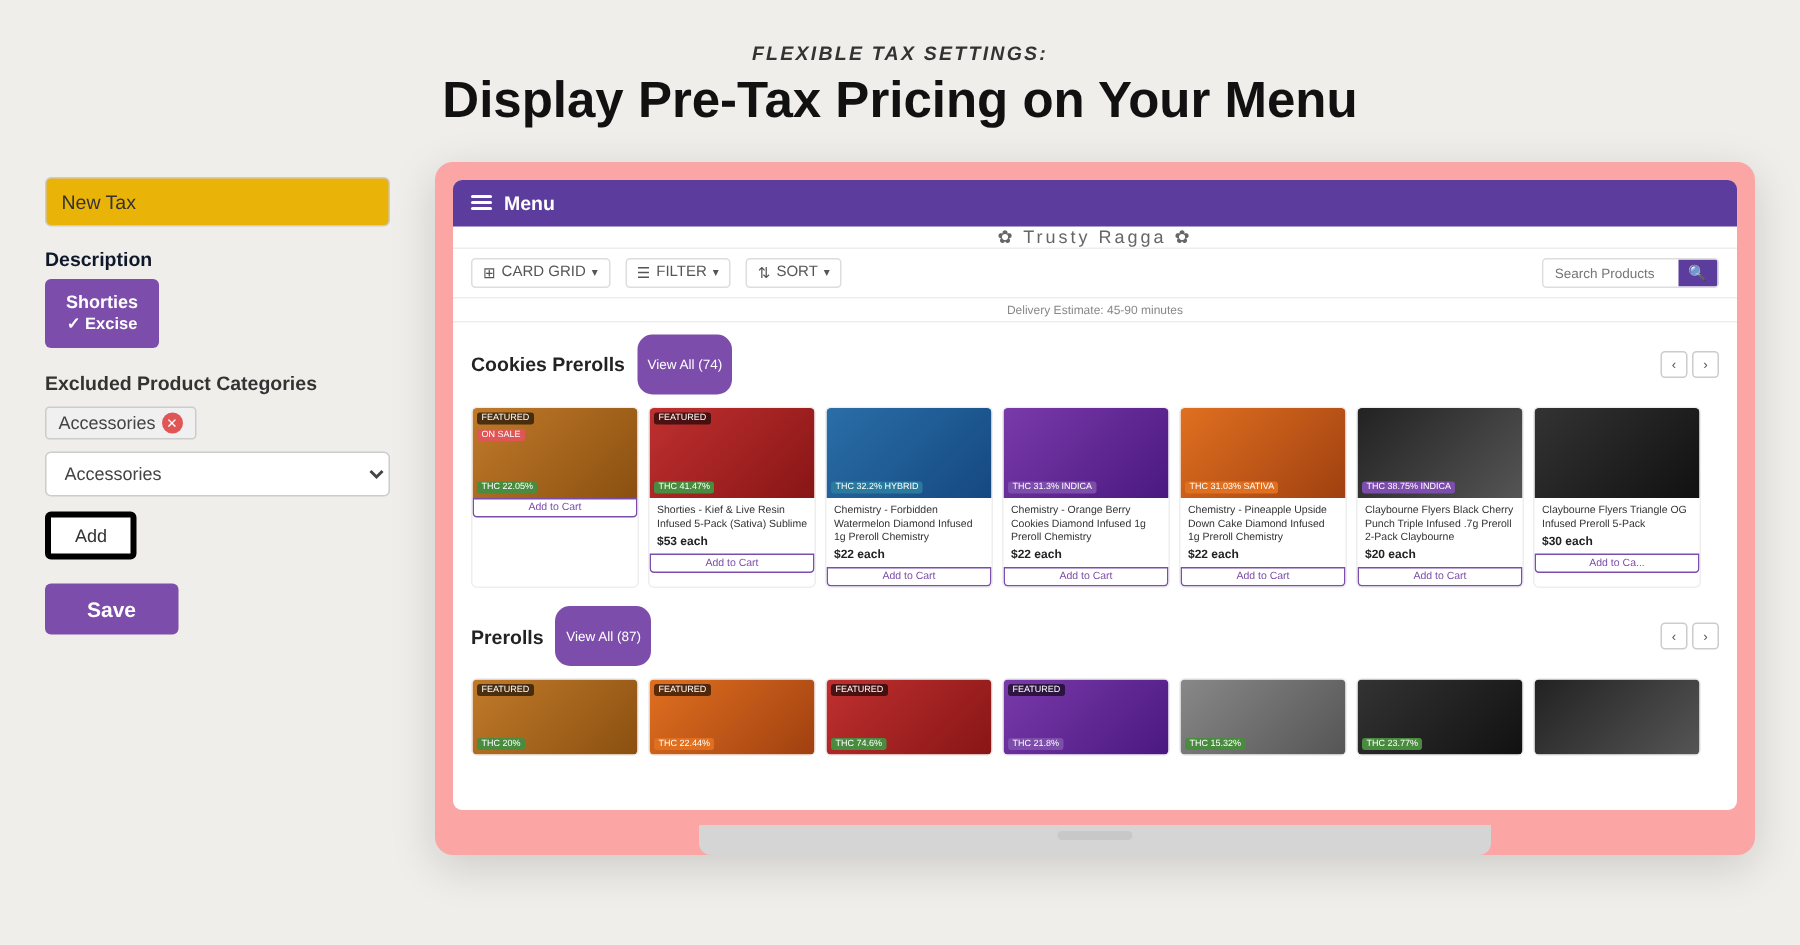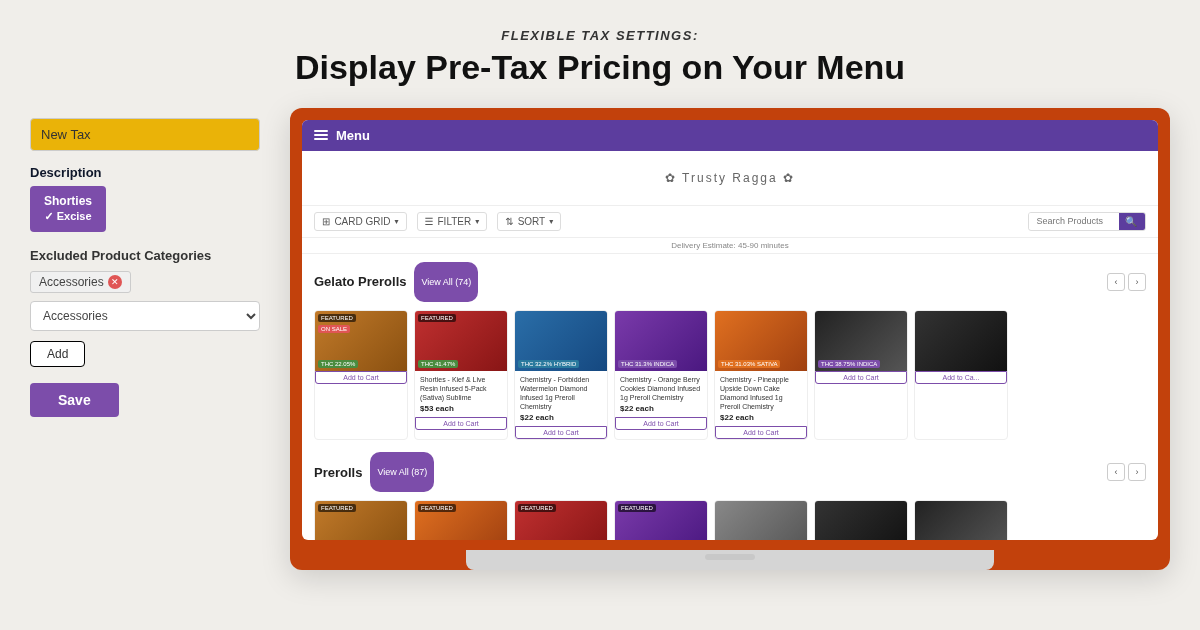--- a/index.html
+++ b/index.html
@@ -132,21 +132,21 @@
       padding: 6px 8px;
       font-size: 12px;
       color: #444;
       background: #fff;
       margin-bottom: 10px;
       cursor: pointer;
     }
 
     .add-btn {
       background: #fff;
-      border: 1px solid #000000;
+      border: 4px solid #000000;
       border-radius: 4px;
       padding: 5px 16px;
       font-size: 12px;
       color: #333;
       cursor: pointer;
       margin-bottom: 16px;
     }
 
     .save-btn {
       background: #7c4daa;
@@ -159,21 +159,21 @@
       cursor: pointer;
     }
 
     
     .laptop-wrapper {
       flex: 1;
       position: relative;
     }
 
     .laptop {
-      background: #c2410c;
+      background: #fca5a5;
       border-radius: 12px;
       padding: 12px 12px 30px;
       box-shadow: 0 8px 30px rgba(0,0,0,0.15);
       position: relative;
     }
     .laptop-screen {
       background: #fff;
       border-radius: 6px;
       overflow: hidden;
       height: 420px;
@@ -221,21 +221,21 @@
       display: block;
       width: 14px;
       height: 2px;
       background: #fff;
       border-radius: 1px;
     }
 
     
     .shop-header {
       text-align: center;
-      padding: 20px;
+      padding: 0;
       font-size: 12px;
       color: #666;
       border-bottom: 1px solid #eee;
       letter-spacing: 2px;
     }
 
     
     .filter-bar {
       display: flex;
       align-items: center;
@@ -331,21 +331,21 @@
       color: #555;
     }
 
     
     .products-row {
       display: flex;
       gap: 6px;
       overflow: hidden;
     }
     .product-card {
-      width: 94px;
+      width: 112px;
       flex-shrink: 0;
       background: #fff;
       border-radius: 4px;
       border: 1px solid #eee;
       overflow: hidden;
     }
     .product-img {
       width: 100%;
       height: 60px;
       position: relative;
@@ -489,21 +489,21 @@
           <div class="search-bar">
             <input class="search-input-mock" type="text" placeholder="Search Products" style="">
             <div class="search-btn-mock">🔍</div>
           </div>
         </div>
 
         <div class="delivery-text">Delivery Estimate: 45-90 minutes</div>
 
         <div class="product-section">
           <div class="section-header">
-            <span class="section-title">Gelato Prerolls</span>
+            <span class="section-title">Cookies Prerolls</span>
             <span class="view-all-btn">View All (74)</span>
             <div class="nav-arrows">
               <div class="nav-arrow">‹</div>
               <div class="nav-arrow">›</div>
             </div>
           </div>
           <div class="products-row">
             <div class="product-card">
               <div class="product-img card-color-1">
                 <div class="product-badge">FEATURED</div>
@@ -550,24 +550,32 @@
               <div class="product-info">
                 <div class="product-name">Chemistry - Pineapple Upside Down Cake Diamond Infused 1g Preroll Chemistry</div>
                 <div class="product-price">$22 each</div>
               </div>
               <button class="add-cart-btn">Add to Cart</button>
             </div>
             <div class="product-card">
               <div class="product-img card-color-6">
                 <div class="thc-badge indica">THC 38.75% INDICA</div>
               </div>
+              <div class="product-info">
+                <div class="product-name">Claybourne Flyers Black Cherry Punch Triple Infused .7g Preroll 2-Pack Claybourne</div>
+                <div class="product-price">$20 each</div>
+              </div>
               <button class="add-cart-btn">Add to Cart</button>
             </div>
             <div class="product-card">
               <div class="product-img card-color-7">
+              </div>
+              <div class="product-info">
+                <div class="product-name">Claybourne Flyers Triangle OG Infused Preroll 5-Pack</div>
+                <div class="product-price">$30 each</div>
               </div>
               <button class="add-cart-btn">Add to Ca...</button>
             </div>
           </div>
         </div>
 
         <div class="product-section">
           <div class="section-header">
             <span class="section-title">Prerolls</span>
             <span class="view-all-btn">View All (87)</span>

